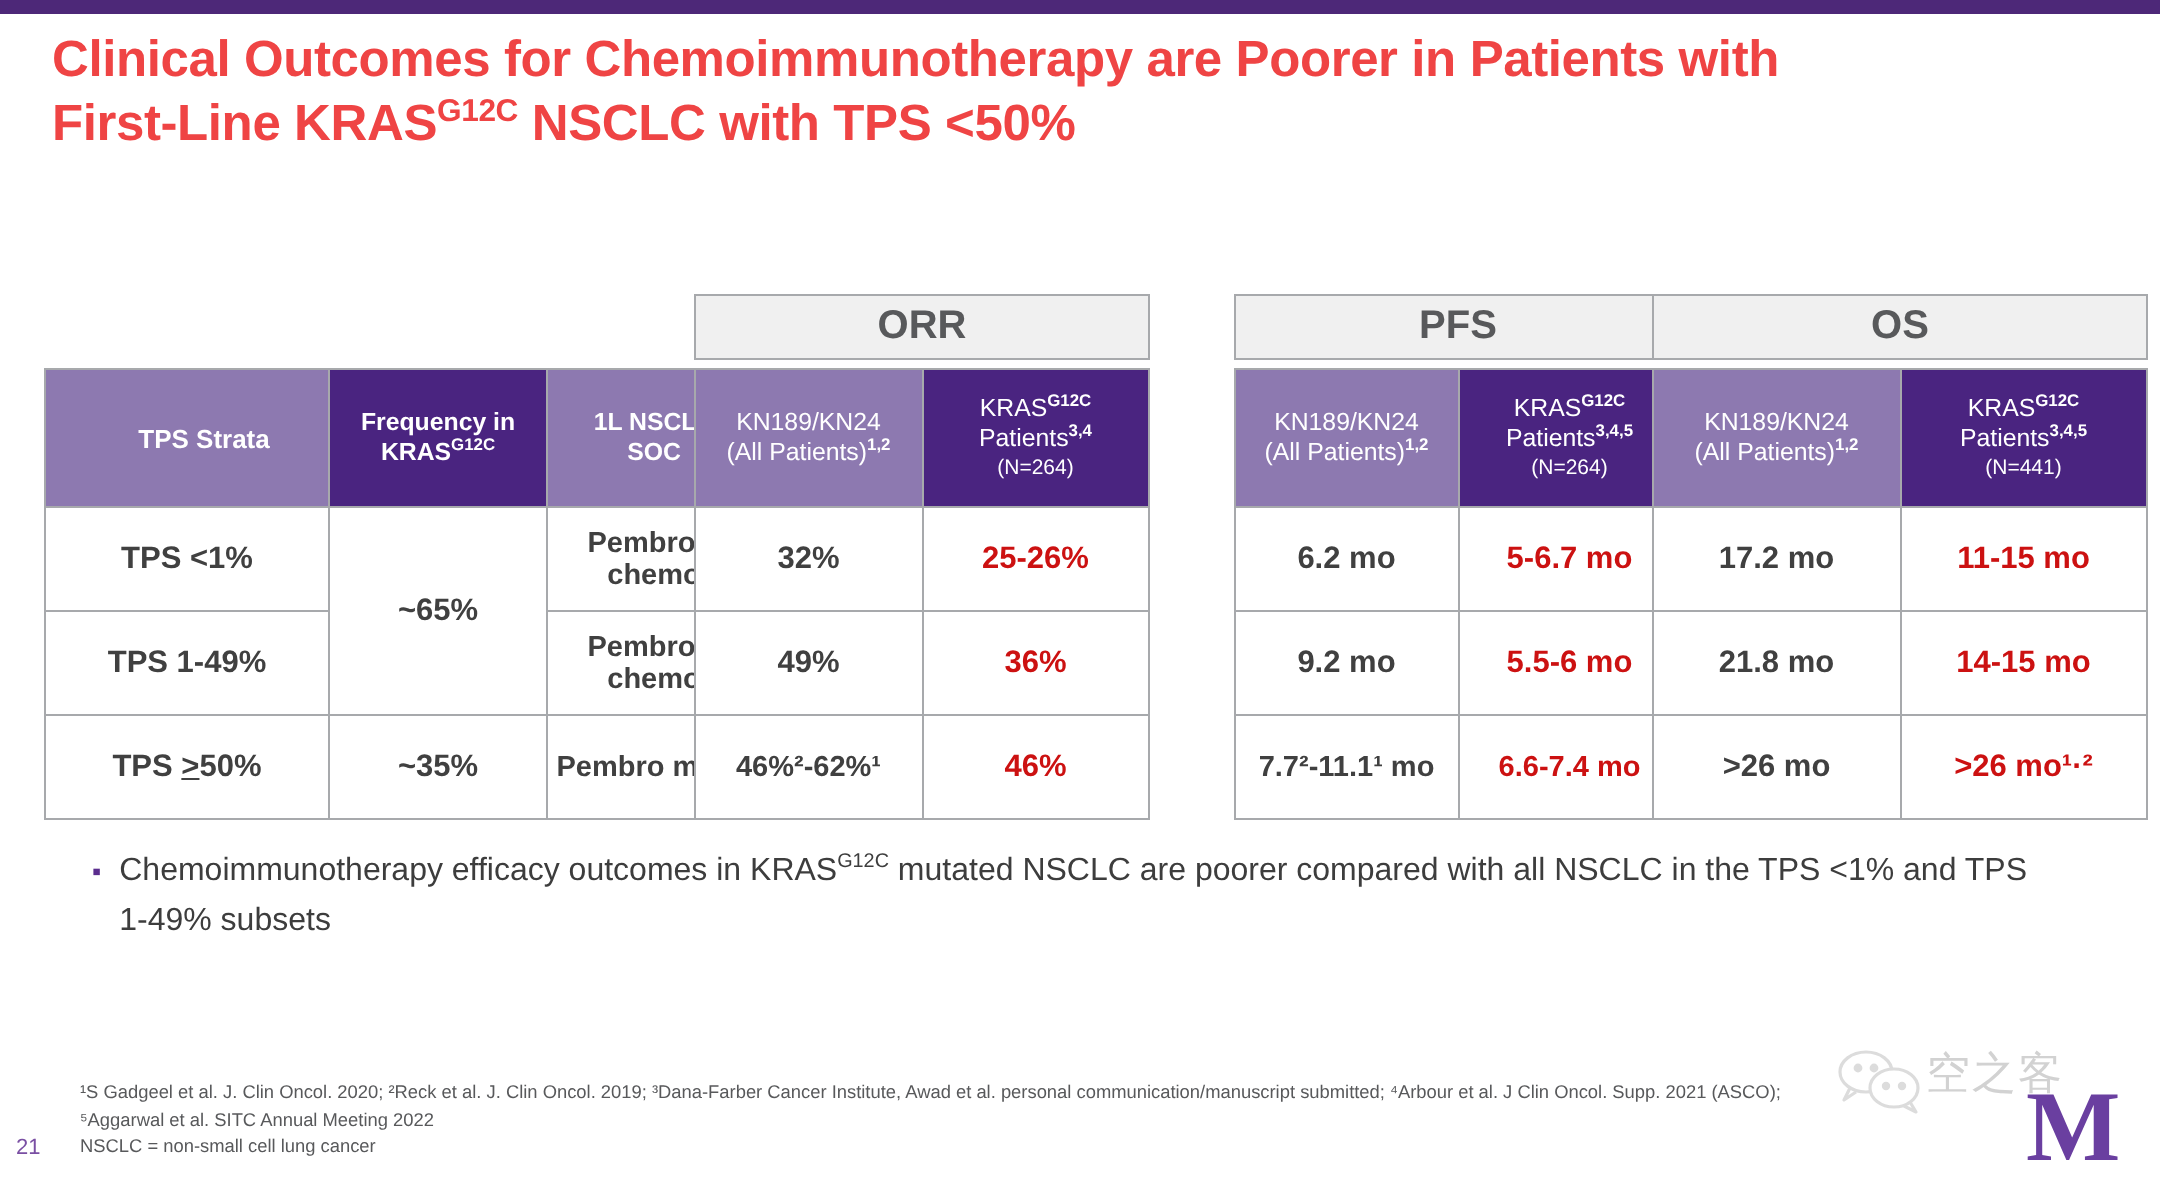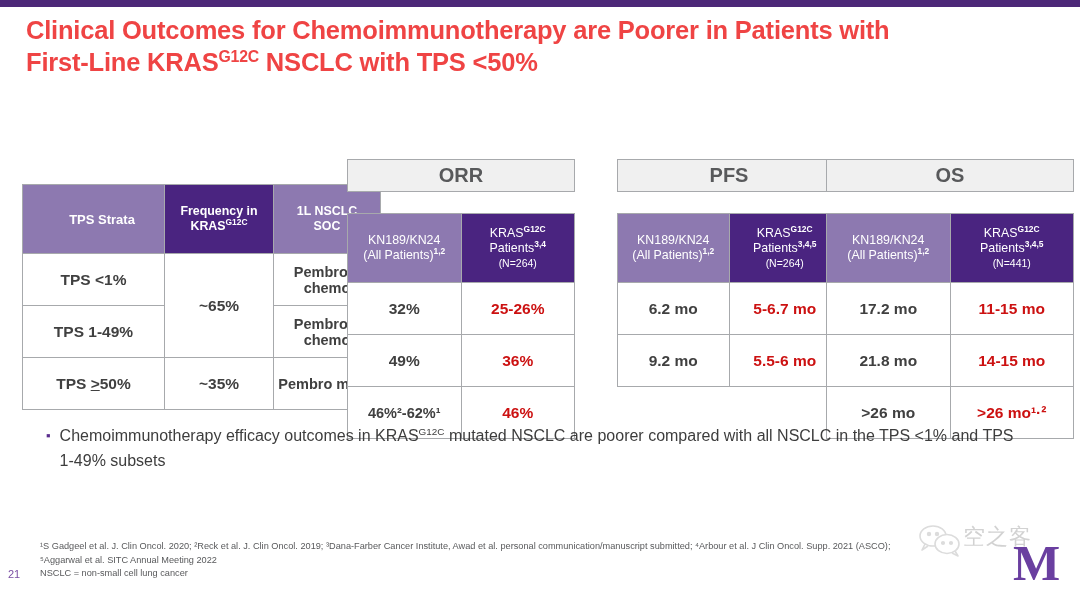--- a/index.html
+++ b/index.html
@@ -47,40 +47,40 @@
     table-layout: fixed;
   }
   .strata-table {
     position: absolute;
     left: 0;
     top: 37px;
     width: 320px;
   }
   .metric-block {
     position: absolute;
-    top: 12px;
+    top: 0;
     border-radius: 22px;
   }
   #block-orr { left: 325px; width: 228px; }
   #block-pfs { left: 567px; width: 224px; padding-left: 28px; }
   #block-os  { left: 804px; width: 248px; }
 
   .metric-title {
     box-sizing: border-box;
     width: 100%;
     height: 33px;
     line-height: 31px;
     text-align: center;
     background: #f0f0f0;
     border: 1px solid #a7a9ac;
     color: #58595b;
     font-size: 20px;
     font-weight: bold;
   }
-  .metric-table { width: 100%; margin-top: 21px; }
+  .metric-table { width: 100%; margin-top: 4px; }
 
   th, td {
     border: 1px solid #a7a9ac;
     text-align: center;
     vertical-align: middle;
     padding: 2px 3px;
   }
   th.hdr-light {
     background: #8d79b0;
     color: #ffffff;
@@ -287,20 +287,24 @@
       </thead>
       <tbody>
         <tr>
           <td class="cell">6.2 mo</td>
           <td class="cell red">5-6.7 mo</td>
         </tr>
         <tr>
           <td class="cell">9.2 mo</td>
           <td class="cell red">5.5-6 mo</td>
         </tr>
+        <tr>
+          <td class="cell small">7.7²-11.1¹ mo</td>
+          <td class="cell red small">6.6-7.4 mo</td>
+        </tr>
       </tbody>
     </table>
   </div>
 
   <div class="metric-block" id="block-os">
     <div class="metric-title">OS</div>
     <table class="metric-table">
       <thead>
         <tr>
           <th class="hdr-light" style="width:50%">

